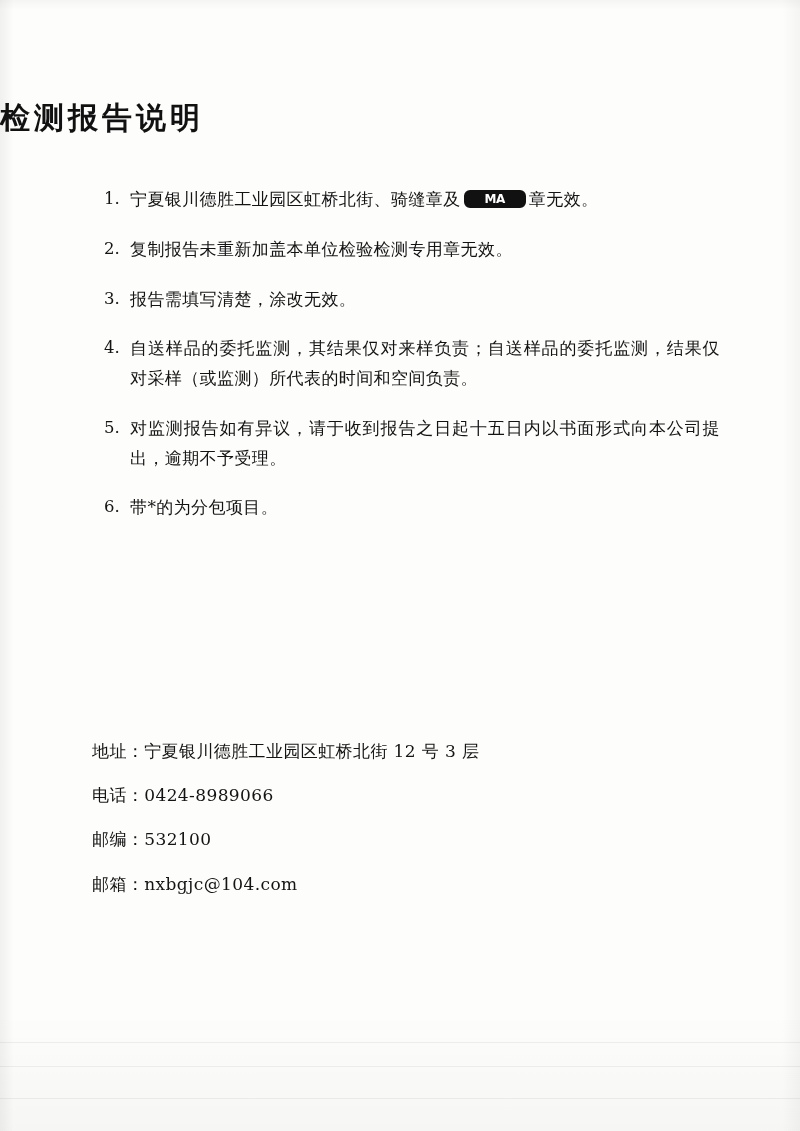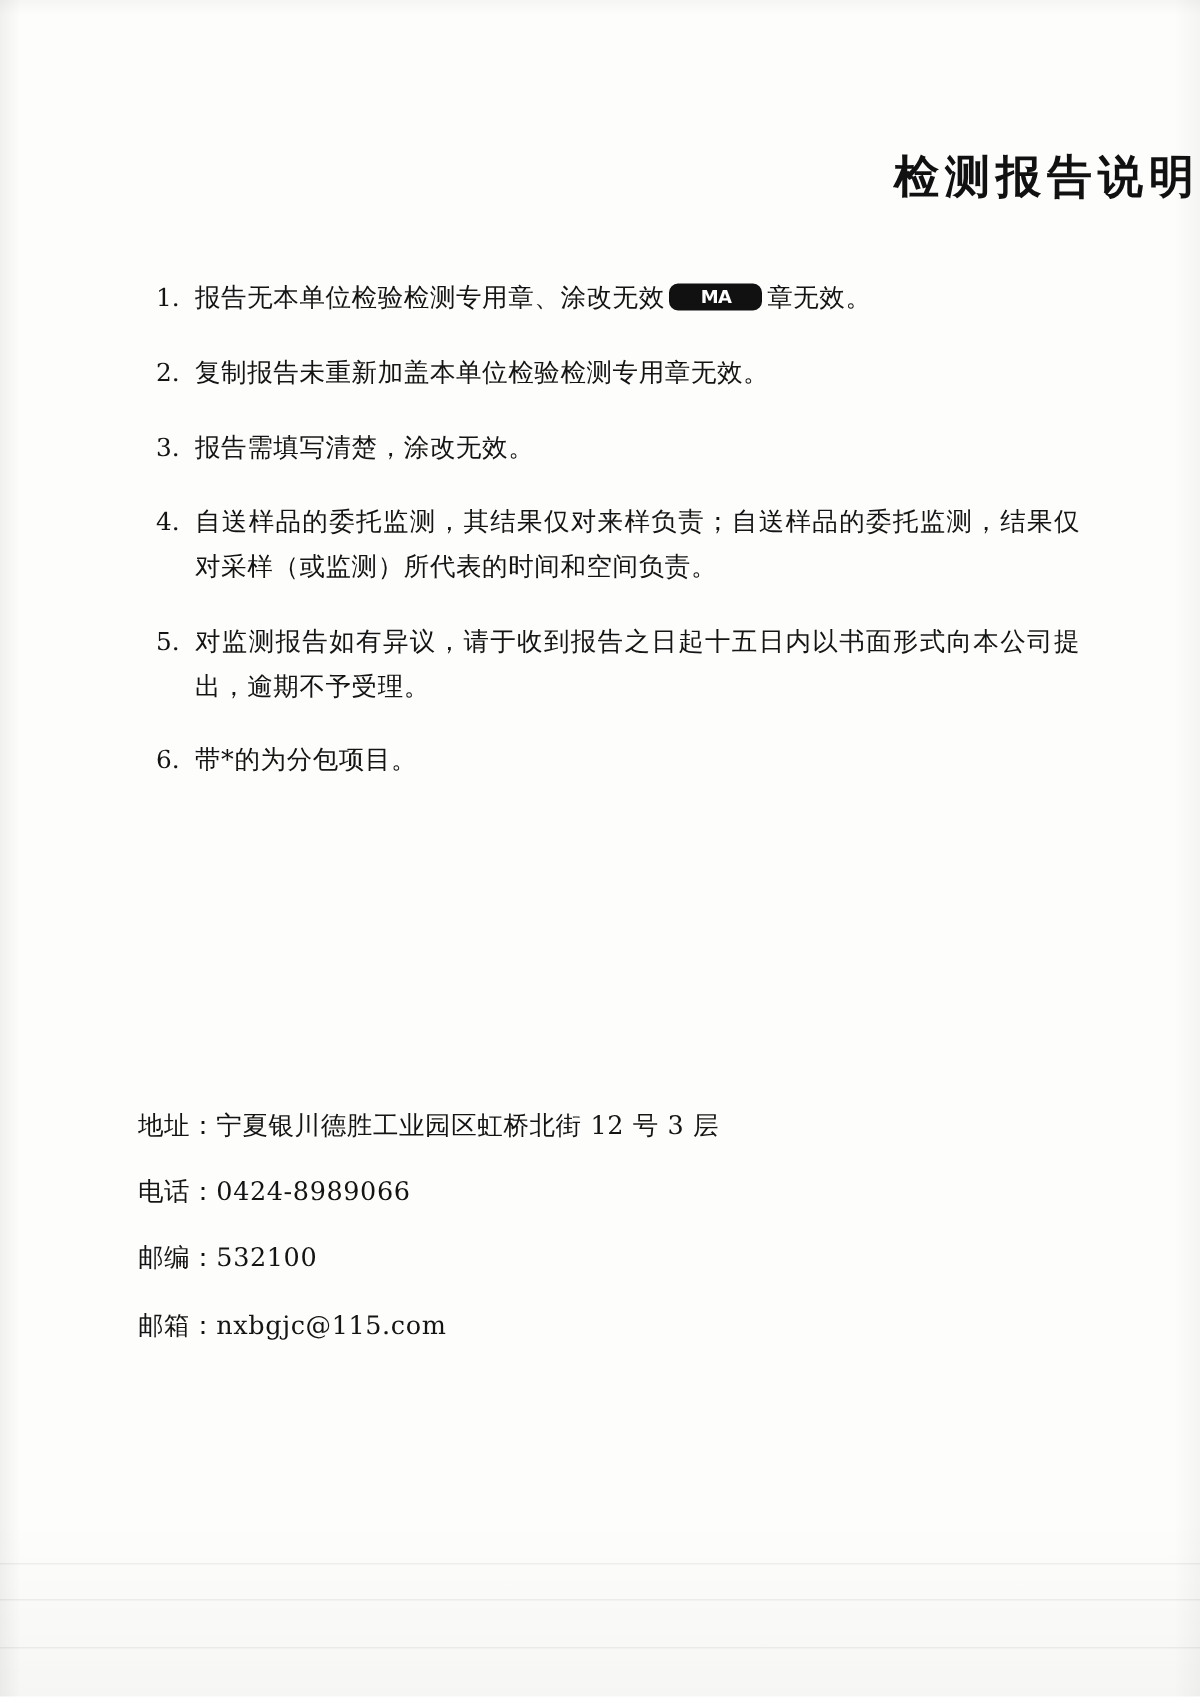--- a/index.html
+++ b/index.html
@@ -36,21 +36,21 @@
     position: absolute;
     background: rgba(0,0,0,0.055);
     height: 1px;
   }
 
   .doc-title {
     position: absolute;
     top: 98px;
     left: 0;
     width: 100%;
-    text-align: right;
+    text-align: left;
     font-size: 30px;
     letter-spacing: 4px;
     font-weight: 700;
     font-family: "DejaVu Serif", "Liberation Serif", serif;
     color: #111;
   }
 
   .notes {
     position: absolute;
     top: 185px;
@@ -113,21 +113,21 @@
 <body>
 
 <div class="page">
 
   <div class="doc-title">检测报告说明</div>
 
   <div class="notes">
 
     <div class="note-item">
       <span class="note-num">1.</span>
-      <span class="note-text"><span>报告无本单位检验检测专用章、涂改无效</span><span class="ma-mark">MA</span><span>章无效。</span></span>
+      <span class="note-text"><span>宁夏银川德胜工业园区虹桥北街、骑缝章及</span><span class="ma-mark">MA</span><span>章无效。</span></span>
     </div>
 
     <div class="note-item">
       <span class="note-num">2.</span>
       <span class="note-text">复制报告未重新加盖本单位检验检测专用章无效。</span>
     </div>
 
     <div class="note-item">
       <span class="note-num">3.</span>
       <span class="note-text">报告需填写清楚，涂改无效。</span>
@@ -154,21 +154,21 @@
     <div class="contact-line">
       <span>地址：</span><span class="val">宁夏银川德胜工业园区虹桥北街 12 号 3 层</span>
     </div>
     <div class="contact-line">
       <span>电话：</span><span class="val">0424-8989066</span>
     </div>
     <div class="contact-line">
       <span>邮编：</span><span class="val">532100</span>
     </div>
     <div class="contact-line">
-      <span>邮箱：</span><span class="val">nxbgjc@115.com</span>
+      <span>邮箱：</span><span class="val">nxbgjc@104.com</span>
     </div>
   </div>
 
   <div class="scan-noise"></div>
   <div class="scan-line" style="left:0; right:0; top:1042px;"></div>
   <div class="scan-line" style="left:0; right:0; top:1066px;"></div>
   <div class="scan-line" style="left:0; right:0; top:1098px;"></div>
 
 </div>
 

